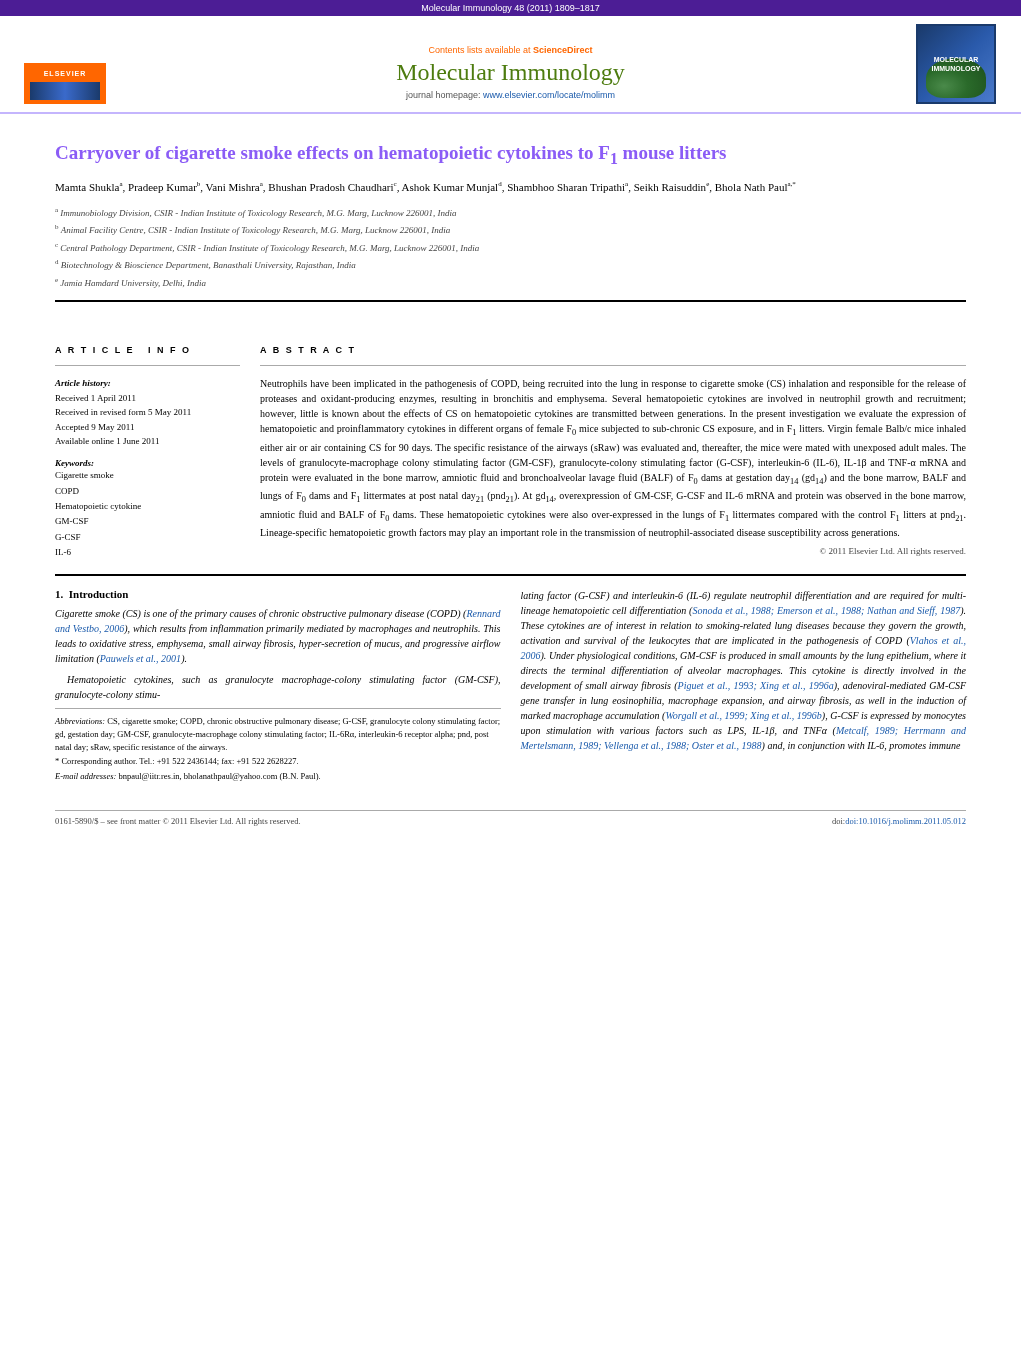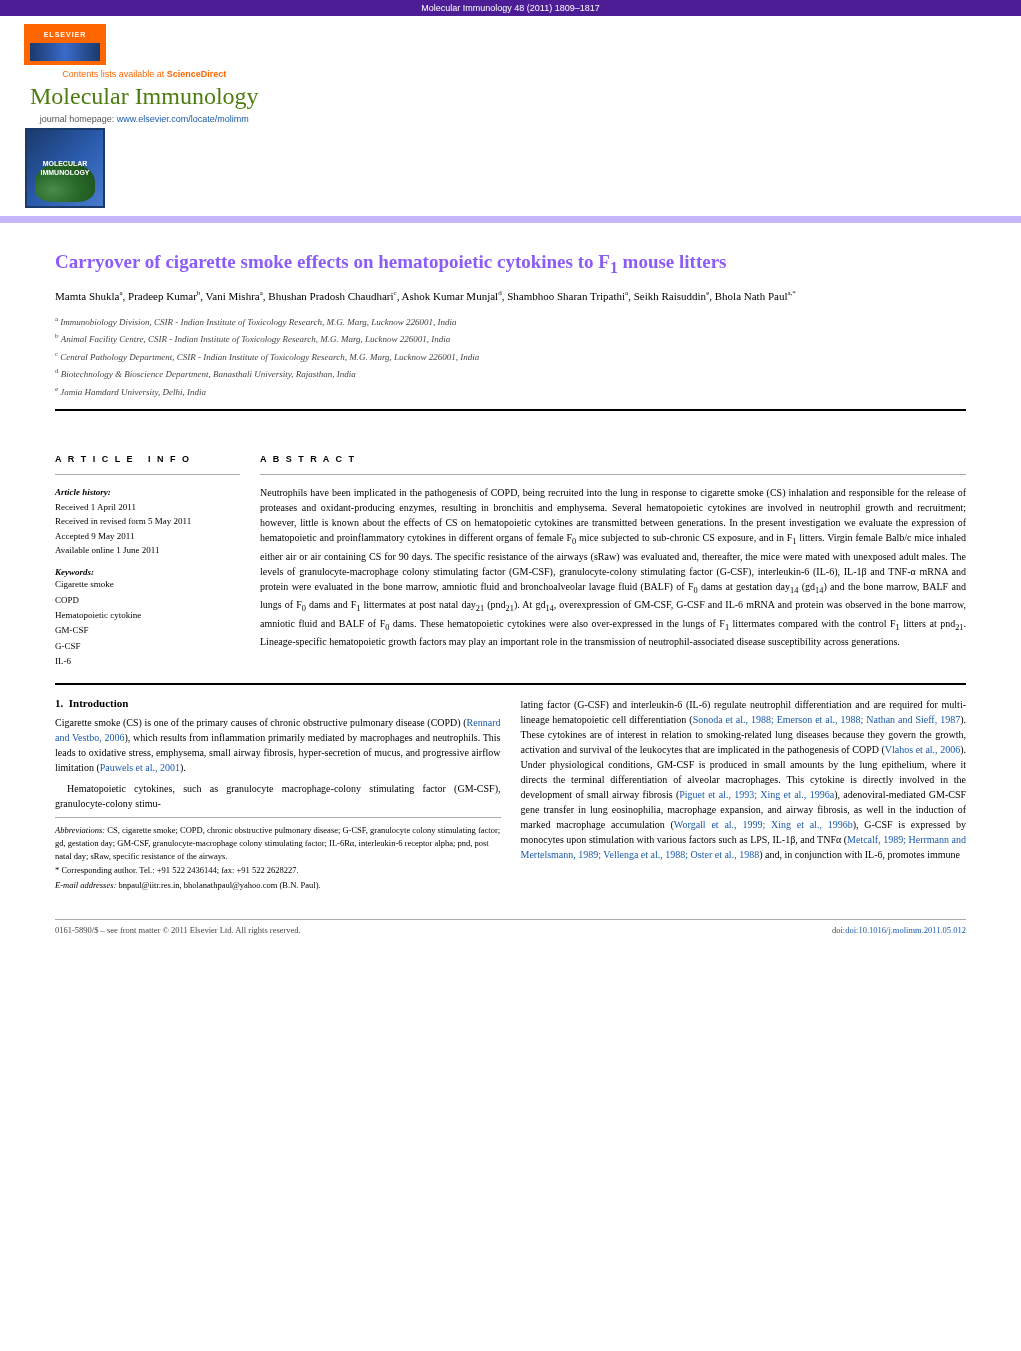--- a/index.html
+++ b/index.html
@@ -24,25 +24,24 @@
       background: #4c1d95;
       color: #fff;
       text-align: center;
       font-size: 9px;
       padding: 3px 0;
       font-family: Arial, sans-serif;
     }
 
     .journal-header {
       display: flex;
-      align-items: flex-start;
-      border-bottom: 7px solid #c4b5fd;
+      align-items: flex-end;
+      border-bottom: 2px solid #c4b5fd;
       padding: 8px 20px;
       position: relative;
-      flex-direction: column;
     }
 
     .elsevier-logo {
       width: 90px;
       display: flex;
       align-items: center;
       justify-content: center;
     }
 
     .elsevier-logo-box {
@@ -272,20 +271,21 @@
       font-weight: bold;
       color: #000;
       margin-bottom: 6px;
     }
 
     .body-text {
       font-size: 10px;
       line-height: 1.5;
       text-align: justify;
       color: #000;
+      font-style: italic;
     }
 
     .body-text p {
       margin-bottom: 6px;
       text-indent: 12px;
     }
 
     .body-text p:first-child {
       text-indent: 0;
     }
@@ -407,20 +407,21 @@
           </div>
         </div>
       </div>
 
       <div class="col-right">
         <div class="section-header">A B S T R A C T</div>
         <hr class="divider">
         <div class="abstract-text">
           Neutrophils have been implicated in the pathogenesis of COPD, being recruited into the lung in response to cigarette smoke (CS) inhalation and responsible for the release of proteases and oxidant-producing enzymes, resulting in bronchitis and emphysema. Several hematopoietic cytokines are involved in neutrophil growth and recruitment; however, little is known about the effects of CS on hematopoietic cytokines are transmitted between generations. In the present investigation we evaluate the expression of hematopoietic and proinflammatory cytokines in different organs of female F<sub>0</sub> mice subjected to sub-chronic CS exposure, and in F<sub>1</sub> litters. Virgin female Balb/c mice inhaled either air or air containing CS for 90 days. The specific resistance of the airways (sRaw) was evaluated and, thereafter, the mice were mated with unexposed adult males. The levels of granulocyte-macrophage colony stimulating factor (GM-CSF), granulocyte-colony stimulating factor (G-CSF), interleukin-6 (IL-6), IL-1β and TNF-α mRNA and protein were evaluated in the bone marrow, amniotic fluid and bronchoalveolar lavage fluid (BALF) of F<sub>0</sub> dams at gestation day<sub>14</sub> (gd<sub>14</sub>) and the bone marrow, BALF and lungs of F<sub>0</sub> dams and F<sub>1</sub> littermates at post natal day<sub>21</sub> (pnd<sub>21</sub>). At gd<sub>14</sub>, overexpression of GM-CSF, G-CSF and IL-6 mRNA and protein was observed in the bone marrow, amniotic fluid and BALF of F<sub>0</sub> dams. These hematopoietic cytokines were also over-expressed in the lungs of F<sub>1</sub> littermates compared with the control F<sub>1</sub> litters at pnd<sub>21</sub>. Lineage-specific hematopoietic growth factors may play an important role in the transmission of neutrophil-associated disease susceptibility across generations.
         </div>
+        <div class="copyright-line">© 2011 Elsevier Ltd. All rights reserved.</div>
       </div>
     </div>
 
     <hr class="divider-thick" style="margin-top:14px;">
 
     <div class="body-section">
 
       <div class="body-col-left">
         <div class="section-title">1. &nbsp;Introduction</div>
         <div class="body-text">

